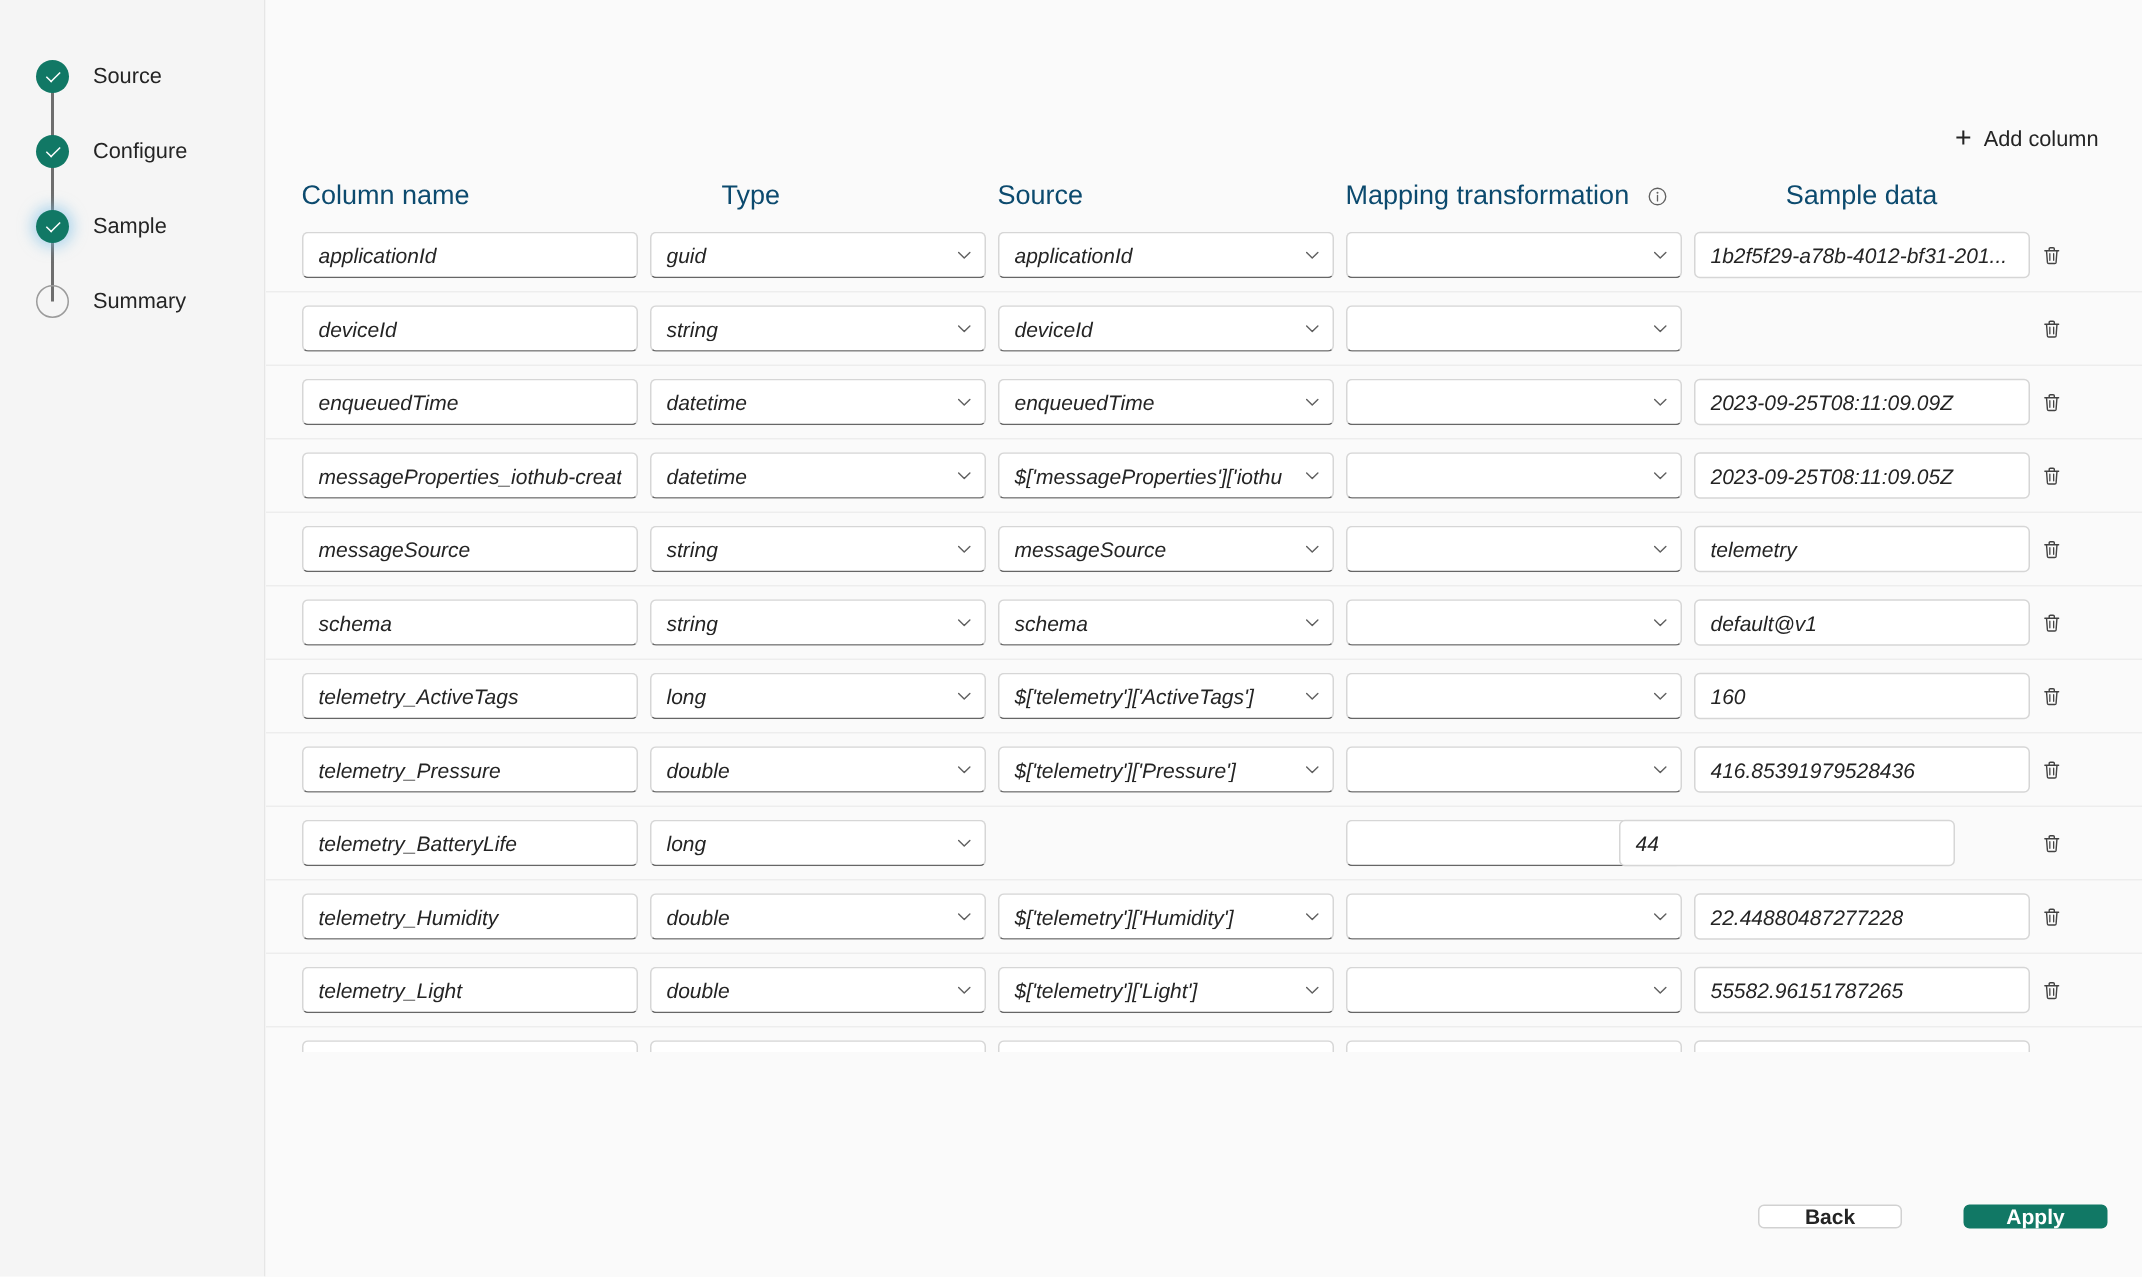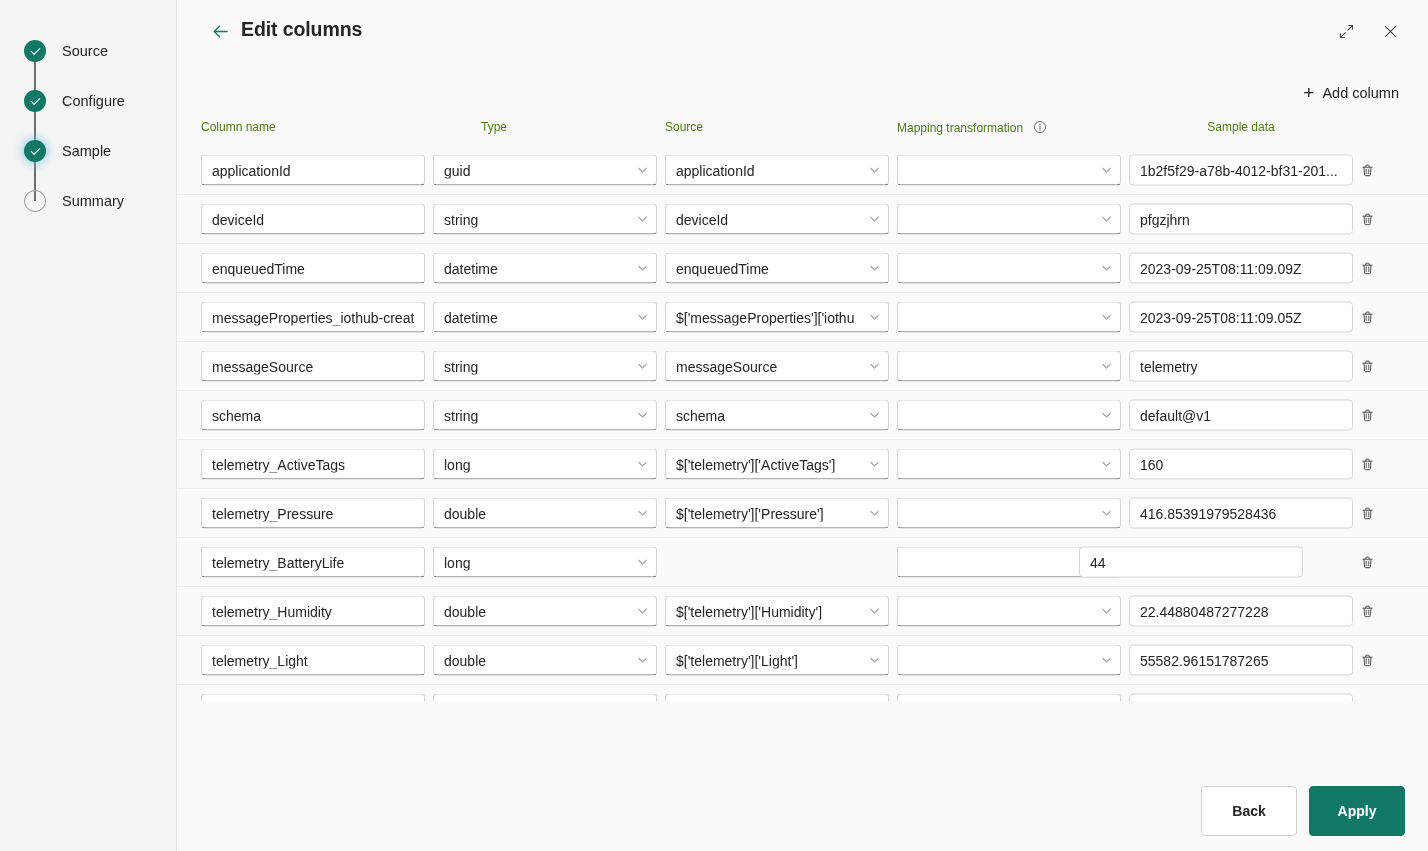--- a/index.html
+++ b/index.html
@@ -114,22 +114,22 @@
   }
   .plus-glyph { font-size: 19px; line-height: 1; font-weight: 400; color: #242424; }
 
   
   .table-head {
     position: absolute; top: 120px; left: 0;
     width: 1251px; height: 24px;
   }
   .th {
     position: absolute;
-    font-size: 12px;
-    color: #4d7c0f;
+    font-size: 18px;
+    color: #0c4a6e;
     white-space: nowrap;
   }
   .th .info-ic { margin-left: 7px; vertical-align: -2px; display: inline-block; }
 
   .col-name   { left: 24px;  width: 224px; }
   .col-type   { left: 256px; width: 224px; margin-left: 48px; }
   .col-source { left: 488px; width: 224px; }
   .col-map    { left: 720px; width: 224px; }
   .col-sample { left: 952px; width: 224px; text-align: center; }
 
@@ -144,21 +144,21 @@
   .table-scroll::-webkit-scrollbar-thumb { background: #6e6e6e; border-radius: 0; }
 
   .row {
     position: relative;
     height: 49px;
     border-bottom: 1px solid #ededed;
     display: flex; align-items: center;
   }
   .row:first-child { border-top: none; }
 
-  .cell { position: absolute; top: 50%; transform: translateY(-50%); }
+  .cell { position: absolute; top: 50%; transform: translateY(-50%); font-style: italic; }
 
   .fld {
     width: 224px; height: 31px;
     background: #ffffff;
     border: 1px solid #d6d6d6;
     border-bottom: 1px solid #666666;
     border-radius: 4px;
     display: flex; align-items: center;
     padding: 0 10px;
     font-size: 14px;
@@ -184,26 +184,27 @@
 
   
   .footer {
     position: absolute; bottom: 0; left: 0;
     width: 1251px; height: 80px;
     display: flex; align-items: center; justify-content: flex-end;
     gap: 12px;
     padding-right: 23px;
   }
   .btn {
-    height: 50px; min-width: 96px;
+    height: 16px; min-width: 96px;
     border-radius: 4px;
     font-family: inherit; font-size: 14px; font-weight: 600;
     display: inline-flex; align-items: center; justify-content: center;
     cursor: pointer;
     padding: 0 8px;
+    margin-left: 29px;
   }
   .btn-secondary { background: #ffffff; border: 1px solid #d1d1d1; color: #242424; }
   .btn-primary { background: #117865; border: 1px solid #117865; color: #ffffff; }
 </style>
 </head>
 <body>
 
 <div class="app">
 
   <div class="sidebar">
@@ -230,45 +231,20 @@
       <div class="step">
         <div class="step-marker todo"></div>
         <div class="step-label">Summary</div>
       </div>
 
     </div>
   </div>
 
   <div class="panel">
 
-    <div class="panel-header">
-      <button class="back-btn" aria-label="Back">
-        <svg width="19" height="19" viewBox="0 0 20 20" fill="none" aria-hidden="true">
-          <path d="M9 4.5 L3.5 10 L9 15.5" stroke="#117865" stroke-width="1.4" stroke-linecap="round" stroke-linejoin="round"></path>
-          <path d="M3.6 10 H17" stroke="#117865" stroke-width="1.4" stroke-linecap="round"></path>
-        </svg>
-      </button>
-      <div class="panel-title">Edit columns</div>
-
-      <div class="hdr-actions">
-        <button class="icon-btn" aria-label="Expand">
-          <svg width="17" height="17" viewBox="0 0 20 20" fill="none" aria-hidden="true">
-            <path d="M11.5 8.5 L17 3" stroke="#424242" stroke-width="1.3" stroke-linecap="round"></path>
-            <path d="M12.6 3 H17 V7.4" stroke="#424242" stroke-width="1.3" stroke-linecap="round" stroke-linejoin="round"></path>
-            <path d="M8.5 11.5 L3 17" stroke="#424242" stroke-width="1.3" stroke-linecap="round"></path>
-            <path d="M7.4 17 H3 V12.6" stroke="#424242" stroke-width="1.3" stroke-linecap="round" stroke-linejoin="round"></path>
-          </svg>
-        </button>
-        <button class="icon-btn" aria-label="Close">
-          <svg width="17" height="17" viewBox="0 0 20 20" fill="none" aria-hidden="true">
-            <path d="M4.2 4.2 L15.8 15.8 M15.8 4.2 L4.2 15.8" stroke="#424242" stroke-width="1.35" stroke-linecap="round"></path>
-          </svg>
-        </button>
-      </div>
-    </div>
 
     <div class="addcol-row">
       <button class="add-col-btn">
         <span class="plus-glyph">+</span>
         <span>Add column</span>
       </button>
     </div>
 
     <div class="table-head">
       <div class="th col-name">Column name</div>
@@ -368,25 +344,20 @@
             <div class="cell" style="left:720px">
               <div class="fld dd">
                 <span class="txt"></span>
                 <span class="chev">
                   <svg width="13" height="13" viewBox="0 0 16 16" fill="none" aria-hidden="true">
                     <path d="M3.4 6 L8 10.4 L12.6 6" stroke="#616161" stroke-width="1.2" stroke-linecap="round" stroke-linejoin="round"></path>
                   </svg>
                 </span>
               </div>
             </div>
-            <div class="cell" style="left:952px">
-              <div class="fld sample">
-                <span class="txt">pfgzjhrn</span>
-              </div>
-            </div>
             <button class="del-btn" aria-label="Delete">
               <svg width="17" height="17" viewBox="0 0 20 20" fill="none" aria-hidden="true">
                 <path d="M4.6 6.1 H15.4" stroke="#424242" stroke-width="1.1" stroke-linecap="round"></path>
                 <path d="M8 6.1 V4.6 A0.9 0.9 0 0 1 8.9 3.7 H11.1 A0.9 0.9 0 0 1 12 4.6 V6.1" stroke="#424242" stroke-width="1.1" stroke-linejoin="round"></path>
                 <path d="M5.9 6.1 L6.6 15.2 A1 1 0 0 0 7.6 16.1 H12.4 A1 1 0 0 0 13.4 15.2 L14.1 6.1" stroke="#424242" stroke-width="1.1" stroke-linejoin="round"></path>
                 <path d="M8.5 8.4 V13.6 M11.5 8.4 V13.6" stroke="#424242" stroke-width="1" stroke-linecap="round"></path>
               </svg>
             </button>
           </div>
           <div class="row">

